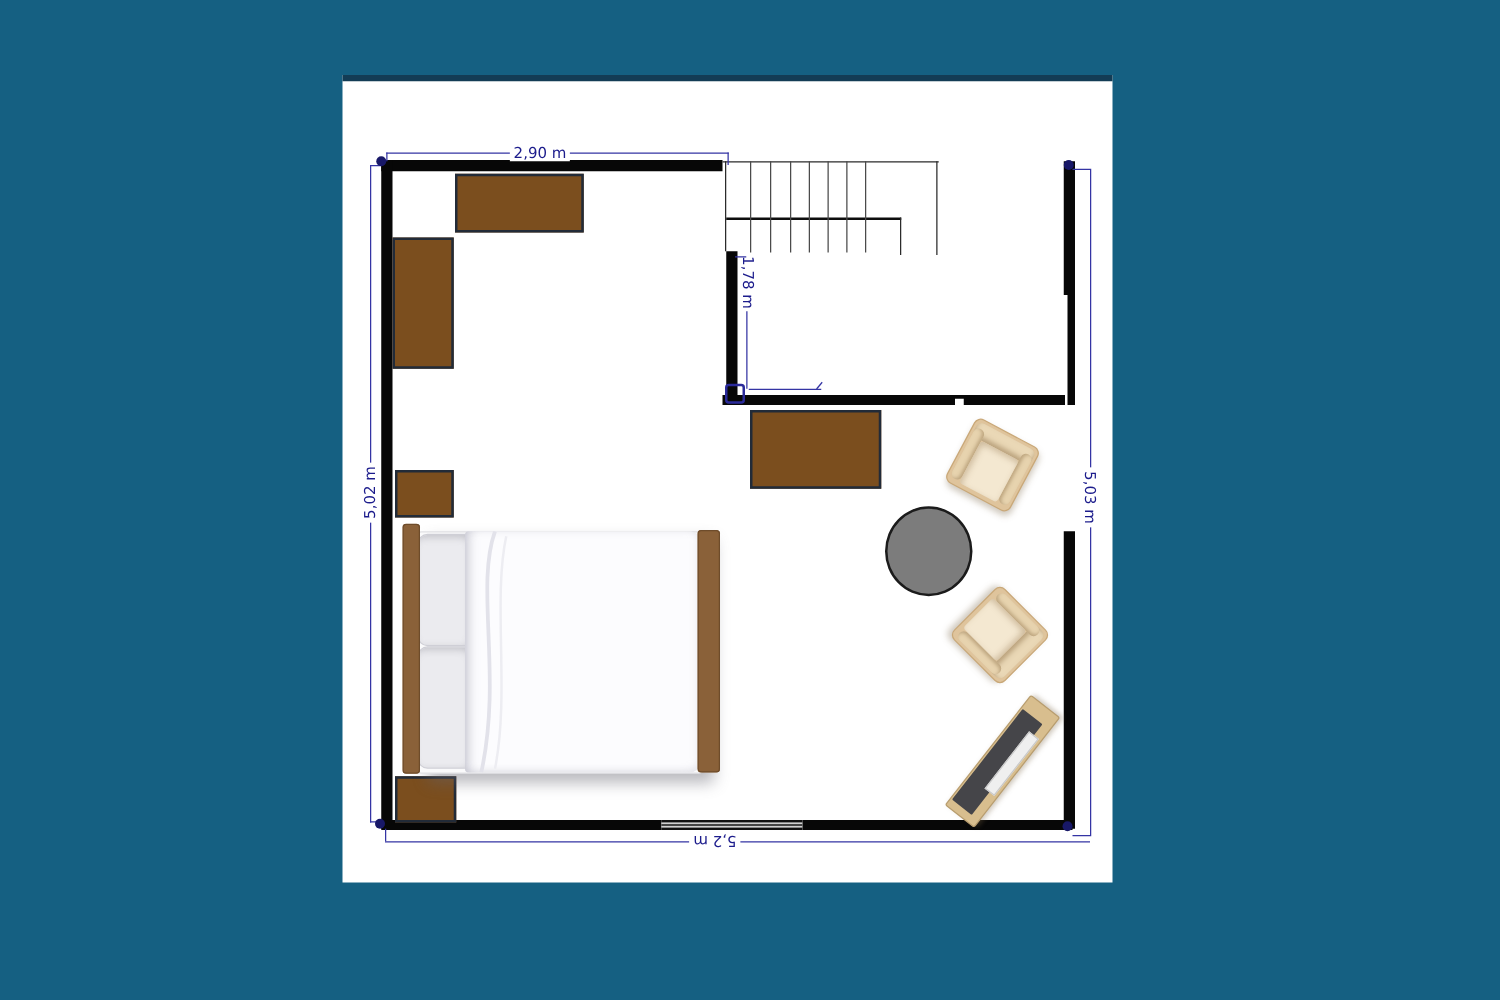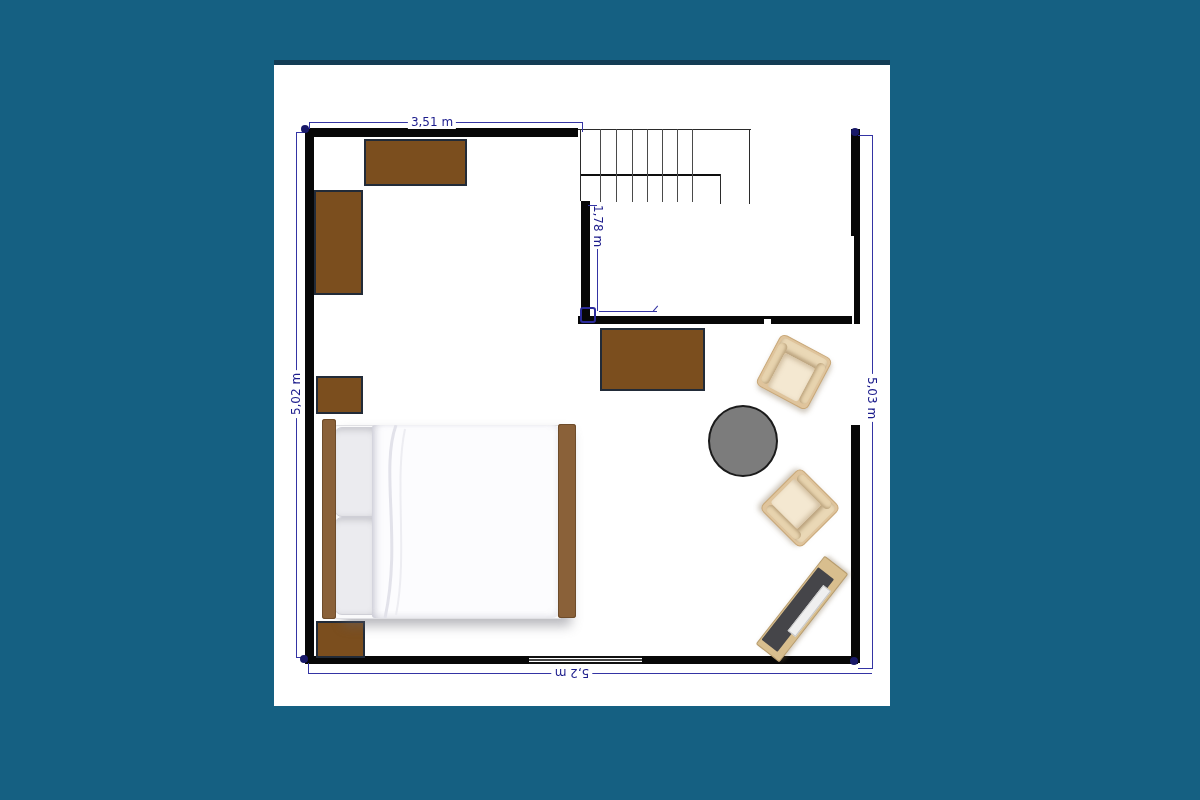--- a/index.html
+++ b/index.html
@@ -124,21 +124,21 @@
 
     <div class="tv" style="left:472px;top:529px;transform:rotate(-52deg);">
       <div class="base"></div>
       <div class="screen"></div>
       <div class="strip"></div>
     </div>
 
     <div class="dim-line" style="left:35px;top:57px;width:274px;height:1px;"></div>
     <div class="dim-line" style="left:35px;top:57px;width:1px;height:7px;"></div>
     <div class="dim-line" style="left:308px;top:57px;width:1px;height:10px;"></div>
-    <div class="dim-label" style="left:158px;top:57px;">3,51 m</div>
+    <div class="dim-label" style="left:158px;top:57px;">2,90 m</div>
 
     <div class="dim-line" style="left:22px;top:67px;width:1px;height:526px;"></div>
     <div class="dim-line" style="left:22px;top:67px;width:9px;height:1px;"></div>
     <div class="dim-line" style="left:22px;top:592px;width:9px;height:1px;"></div>
     <div class="dim-label" style="left:22px;top:329px;transform:translate(-50%,-50%) rotate(-90deg);">5,02 m</div>
 
     <div class="dim-line" style="left:598px;top:70px;width:1px;height:534px;"></div>
     <div class="dim-line" style="left:584px;top:70px;width:14px;height:1px;"></div>
     <div class="dim-line" style="left:584px;top:603px;width:14px;height:1px;"></div>
     <div class="dim-label" style="left:598px;top:333px;transform:translate(-50%,-50%) rotate(90deg);">5,03 m</div>

